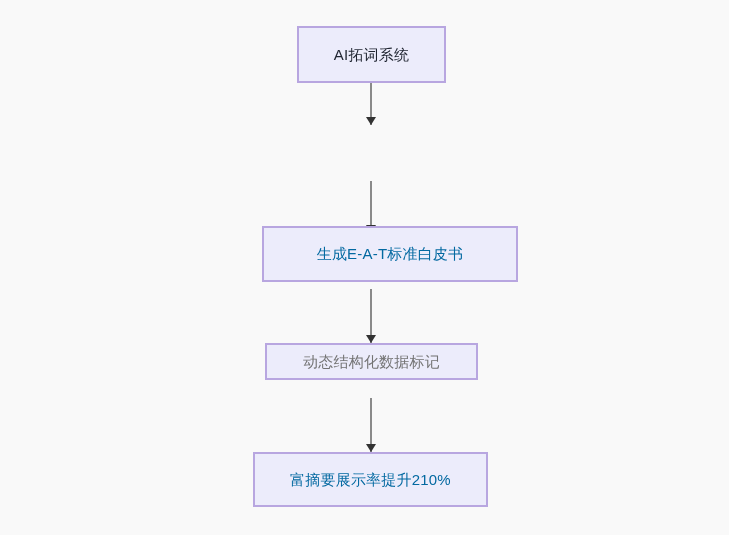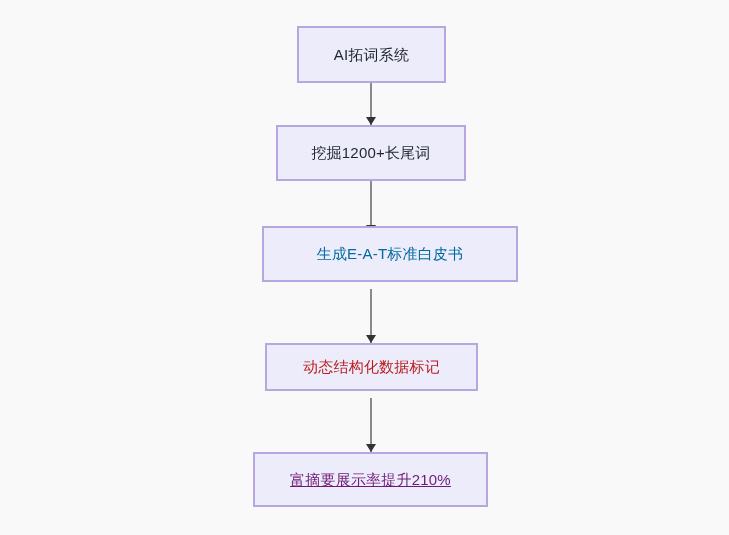--- a/index.html
+++ b/index.html
@@ -71,21 +71,20 @@
     <div class="edge-line" style="height: 54px; background: rgb(138, 138, 138);"></div>
     <div class="edge-head" style="top: 46px; border-top-color: rgb(51, 51, 51);"></div>
   </div>
   <div class="edge" style="left: 370px; top: 398px; width: 2px; height: 54px;">
     <div class="edge-line" style="height: 54px; background: rgb(138, 138, 138);"></div>
     <div class="edge-head" style="top: 46px; border-top-color: rgb(51, 51, 51);"></div>
   </div>
 
   <div class="node" style="left: 297px; top: 13px; width: 149px; height: 57px; background: rgb(236, 236, 251); border-color: rgb(184, 166, 224); color: rgb(31, 36, 48); margin-top: 13px;">AI拓词系统</div>
 
-  <div class="node" style="left: 276px; top: 125px; width: 190px; height: 56px; background: rgb(236, 236, 251); border-color: rgb(184, 166, 224); color: rgb(31, 36, 48);">挖掘1200+长尾词</div>
 
   <div class="node" style="left: 262px; top: 226px; width: 256px; height: 56px; background: rgb(236, 236, 251); border-color: rgb(184, 166, 224); color: #0369a1;">生成E-A-T标准白皮书</div>
 
-  <div class="node" style="left: 265px; top: 343px; width: 213px; height: 48px; background: rgb(236, 236, 251); border-color: rgb(184, 166, 224); color: #b91c1c;">动态结构化数据标记</div>
+  <div class="node" style="left: 265px; top: 343px; width: 213px; height: 37px; background: rgb(236, 236, 251); border-color: rgb(184, 166, 224); color: #737373;">动态结构化数据标记</div>
 
-  <div class="node" style="left: 253px; top: 452px; width: 235px; height: 55px; background: rgb(236, 236, 251); border-color: rgb(184, 166, 224); color: #701a75; text-decoration: underline;">富摘要展示率提升210%</div>
+  <div class="node" style="left: 253px; top: 452px; width: 235px; height: 55px; background: rgb(236, 236, 251); border-color: rgb(184, 166, 224); color: #0369a1;">富摘要展示率提升210%</div>
 
 </div>
 
 </body></html>

